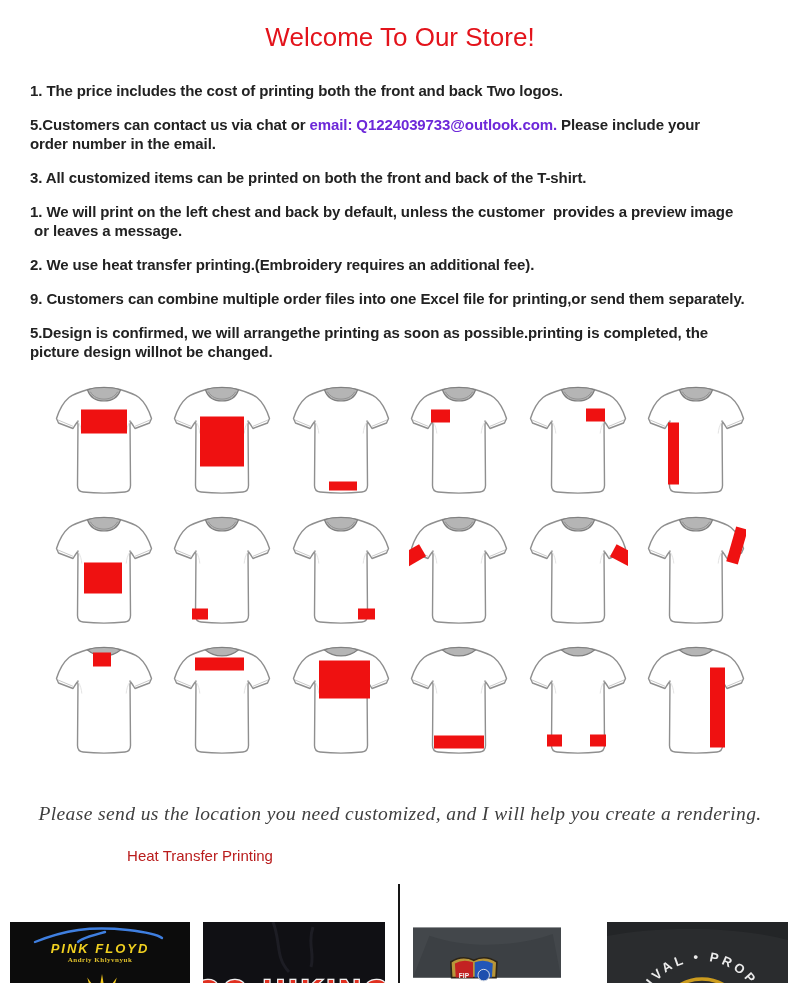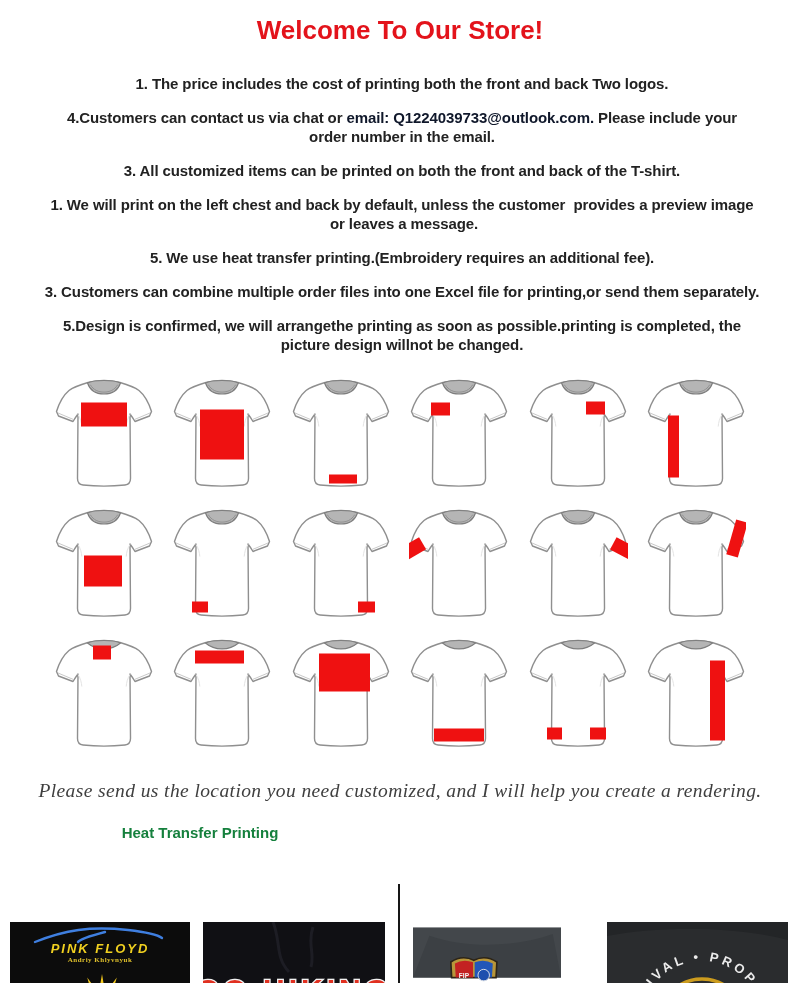--- a/index.html
+++ b/index.html
@@ -2,78 +2,77 @@
 <html><head>
 <meta charset="utf-8">
 <style>
   html,body{margin:0;padding:0;}
   body{
     width:800px;height:983px;position:relative;overflow:hidden;
     background:#ffffff;
     font-family:"Liberation Sans",sans-serif;
   }
   .title{
-    margin:0;padding-top:15px;
+    margin:0;padding-top:22px;
     text-align:center;
-    font-size:26px;font-weight:bold;letter-spacing:0px;
+    font-size:26px;font-weight:normal;letter-spacing:0px;
     color:#e3131b;
   }
   .notes{margin:28px 26px 0 30px;}
   .note{
     margin:0 0 15px 0;
     font-size:15px;font-weight:bold;line-height:19px;
     color:#222222;letter-spacing:-0.1px;
     white-space:pre-wrap;
-    text-align:center;
-  }
-  .note .red{color:#0f172a;}
+  }
+  .note .red{color:#6d28d9;}
   .shirt-grid{
     width:692px;margin:18px auto 0 auto;
     display:grid;grid-template-columns:repeat(6,100px);
     justify-content:space-between;row-gap:10px;
   }
   .shirt-cell{width:100px;height:120px;}
   .shirt-cell svg{width:100px;height:120px;display:block;}
   .caption{
-    margin:28px 0 0 0;text-align:center;
+    margin:44px 0 0 0;text-align:center;
     font-family:"Liberation Serif",serif;font-style:italic;
     font-size:19.5px;color:#3f3f3f;letter-spacing:0.4px;
   }
   .section-labels{
     margin-top:22px;display:flex;width:800px;
   }
   .section-labels .half{width:400px;text-align:center;}
-  .section-label{font-size:15px;font-weight:bold;color:#15803d;}
+  .section-label{font-size:15px;font-weight:normal;color:#b91c1c;}
   .divider{
     position:absolute;left:398px;top:884px;width:2px;height:99px;
     background:#161616;
   }
   .photo{
     position:absolute;top:922px;height:61px;overflow:hidden;
   }
   .photo svg{display:block;width:100%;height:61px;}
   #photo-1{left:10px;width:180px;}
   #photo-2{left:203px;width:182px;}
   #photo-3{left:413px;width:148px;}
   #photo-4{left:607px;width:181px;}
 </style>
 </head>
 <body>
 
 <h1 class="title">Welcome To Our Store!</h1>
 
 <div class="notes" id="notes">
     <p class="note"><span>1. The price includes the cost of printing both the front and back Two logos.</span></p>
-    <p class="note"><span>4.Customers can contact us via chat or </span><span class="red">email: Q1224039733@outlook.com.</span><span> Please include your
+    <p class="note"><span>5.Customers can contact us via chat or </span><span class="red">email: Q1224039733@outlook.com.</span><span> Please include your
 order number in the email.</span></p>
     <p class="note"><span>3. All customized items can be printed on both the front and back of the T-shirt.</span></p>
     <p class="note"><span>1. We will print on the left chest and back by default, unless the customer  provides a preview image
  or leaves a message.</span></p>
-    <p class="note"><span>5. We use heat transfer printing.(Embroidery requires an additional fee).</span></p>
-    <p class="note"><span>3. Customers can combine multiple order files into one Excel file for printing,or send them separately.</span></p>
+    <p class="note"><span>2. We use heat transfer printing.(Embroidery requires an additional fee).</span></p>
+    <p class="note"><span>9. Customers can combine multiple order files into one Excel file for printing,or send them separately.</span></p>
     <p class="note"><span>5.Design is confirmed, we will arrangethe printing as soon as possible.printing is completed, the
 picture design willnot be changed.</span></p>
   </div>
 
 <div class="shirt-grid" id="shirt-grid">
     <div class="shirt-cell">
       <svg viewBox="0 0 100 113">
         <path d="M34 7 C27 9 19 12 15 15 C9 20 5 28 2.5 36 L4.5 40.5 L19 46 C21 42.5 22.5 40.5 24 38.5 L23.5 103 C23.5 107 25 109 29 109.5 C43 111 57 111 71 109.5 C75 109 76.5 107 76.5 103 L76 38.5 C77.5 40.5 79 42.5 81 46 L95.5 40.5 L97.5 36 C95 28 91 20 85 15 C81 12 73 9 66 7 C56 4.5 44 4.5 34 7 Z" fill="#ffffff" stroke="#8f8f8f" stroke-width="1.4" stroke-linejoin="round"></path>
         <path d="M4 37.5 L19 43.8 M96 37.5 L81 43.8" stroke="#c9c9c9" stroke-width="1" fill="none"></path>
         <path d="M24 39 C26.5 43 27.5 47 27.8 51 M76 39 C73.5 43 72.5 47 72.2 51" stroke="#e4e4e4" stroke-width="1" fill="none"></path>

